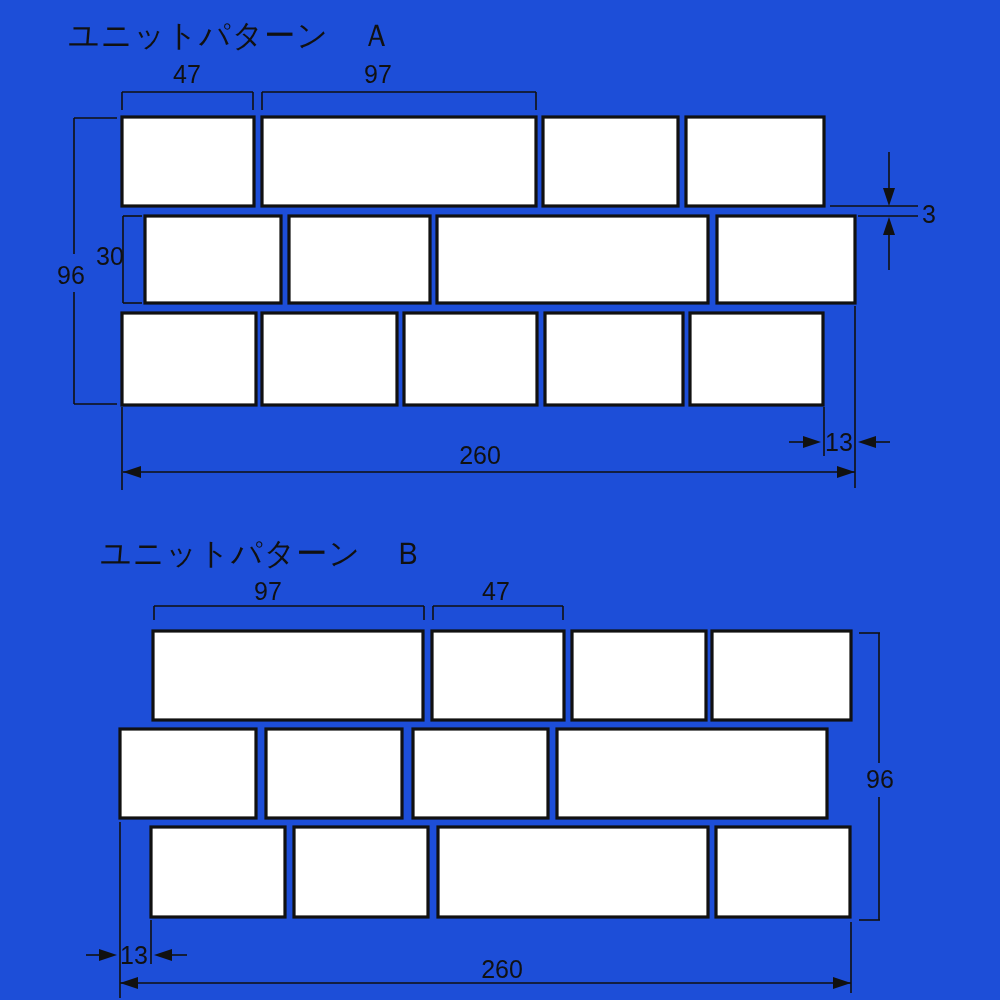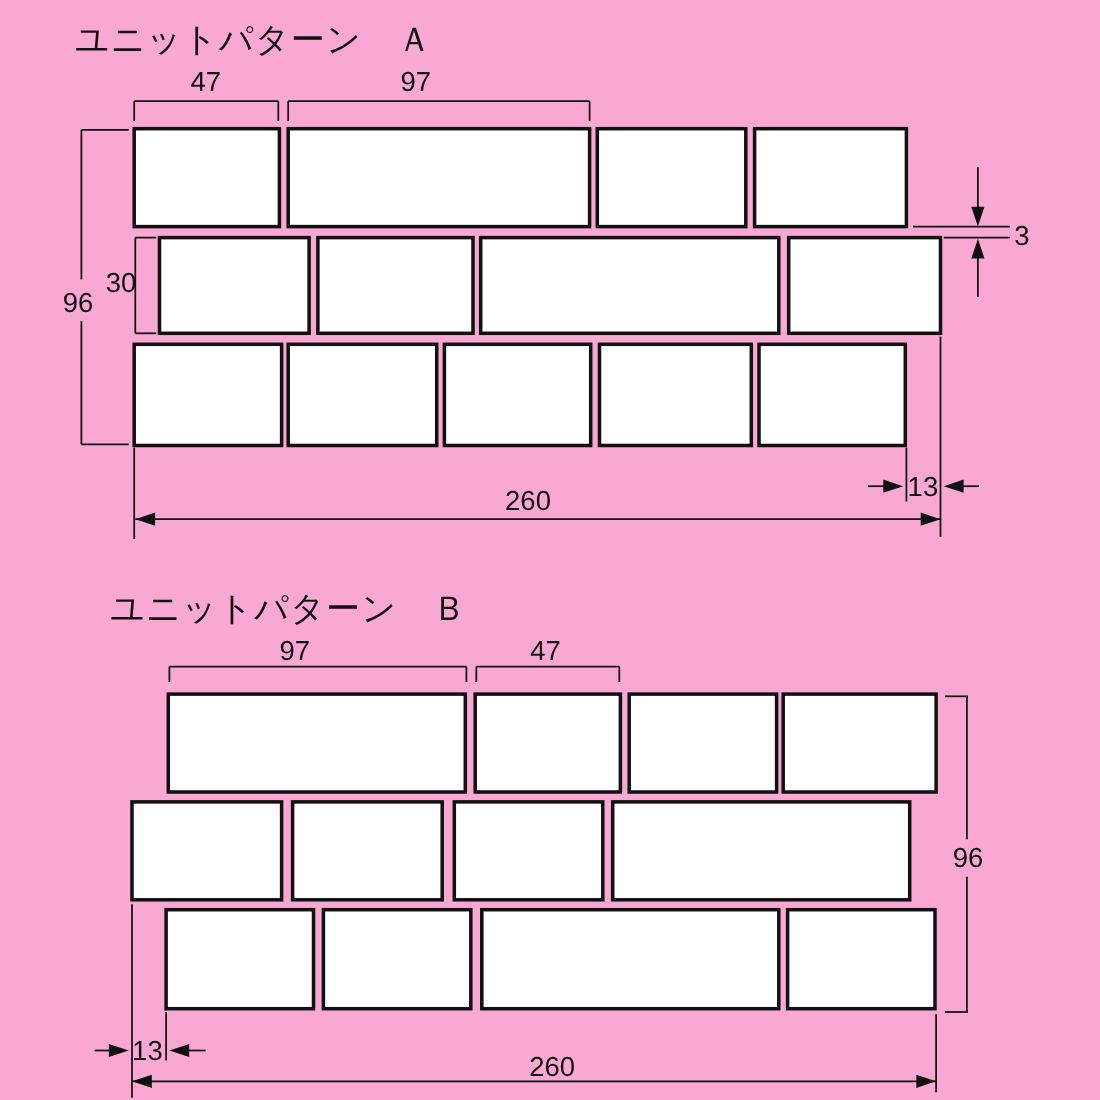--- a/index.html
+++ b/index.html
@@ -4,21 +4,21 @@
 <style>
   html, body {
     margin: 0;
     padding: 0;
     background: #ffffff;
   }
   .page {
     position: relative;
     width: 1000px;
     height: 1000px;
-    background: #f9a8d4;
+    background: #1d4ed8;
     overflow: hidden;
   }
   svg {
     display: block;
   }
   text {
     font-family: "Liberation Sans", "DejaVu Sans", sans-serif;
     fill: #111111;
   }
   .dim-label {

